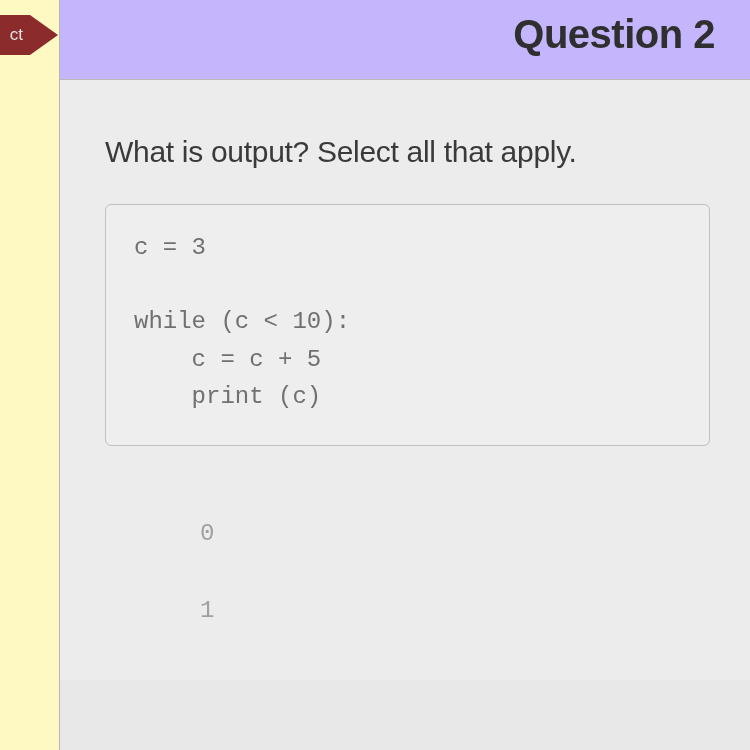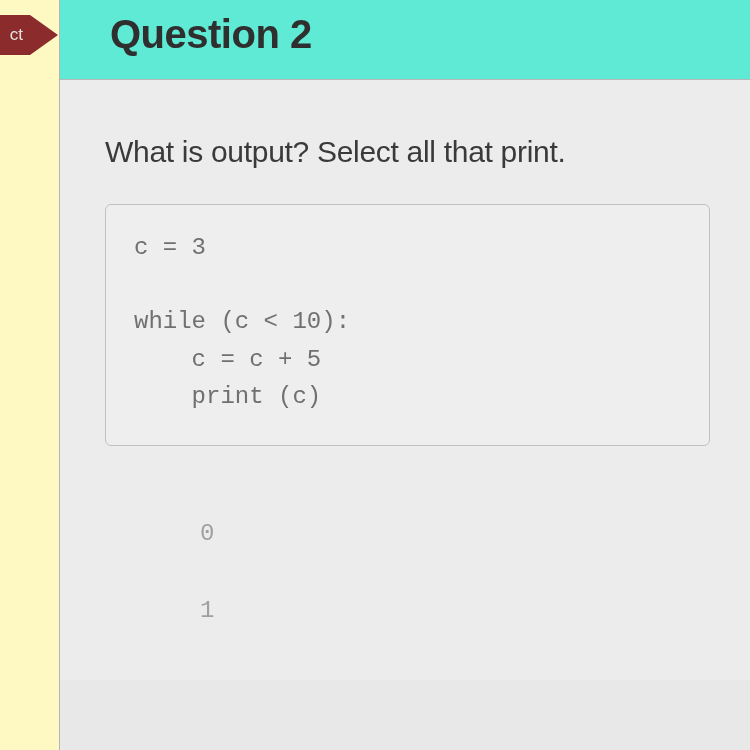--- a/index.html
+++ b/index.html
@@ -49,21 +49,22 @@
       position: absolute;
       left: 60px;
       top: 0;
       right: 0;
       height: 100%;
       background: #e8e8e8;
     }
     .header {
       padding: 12px 35px 22px 50px;
       border-bottom: 1px solid #b8b8b8;
-      background: #5eead4;
+      background: #c4b5fd;
+      text-align: right;
     }
     .header h1 {
       font-size: 40px;
       font-weight: 700;
       color: #2f2f2f;
       letter-spacing: -0.5px;
     }
     .content {
       padding: 55px 40px 30px 45px;
       background: #ececec;
@@ -101,21 +102,21 @@
   <div class="badge">
     <span>ct</span>
   </div>
 </div>
 
 <div class="main">
   <div class="header">
     <h1>Question 2</h1>
   </div>
   <div class="content">
-    <div class="prompt">What is output? Select all that print.</div>
+    <div class="prompt">What is output? Select all that apply.</div>
     <div class="code-block"><span>c = 3</span>
 <span></span>
 <span>while (c &lt; 10):</span>
 <span>    c = c + 5</span>
 <span>    print (c)</span></div>
     <div class="options">
       <div>0</div>
       <div>1</div>
     </div>
   </div>

